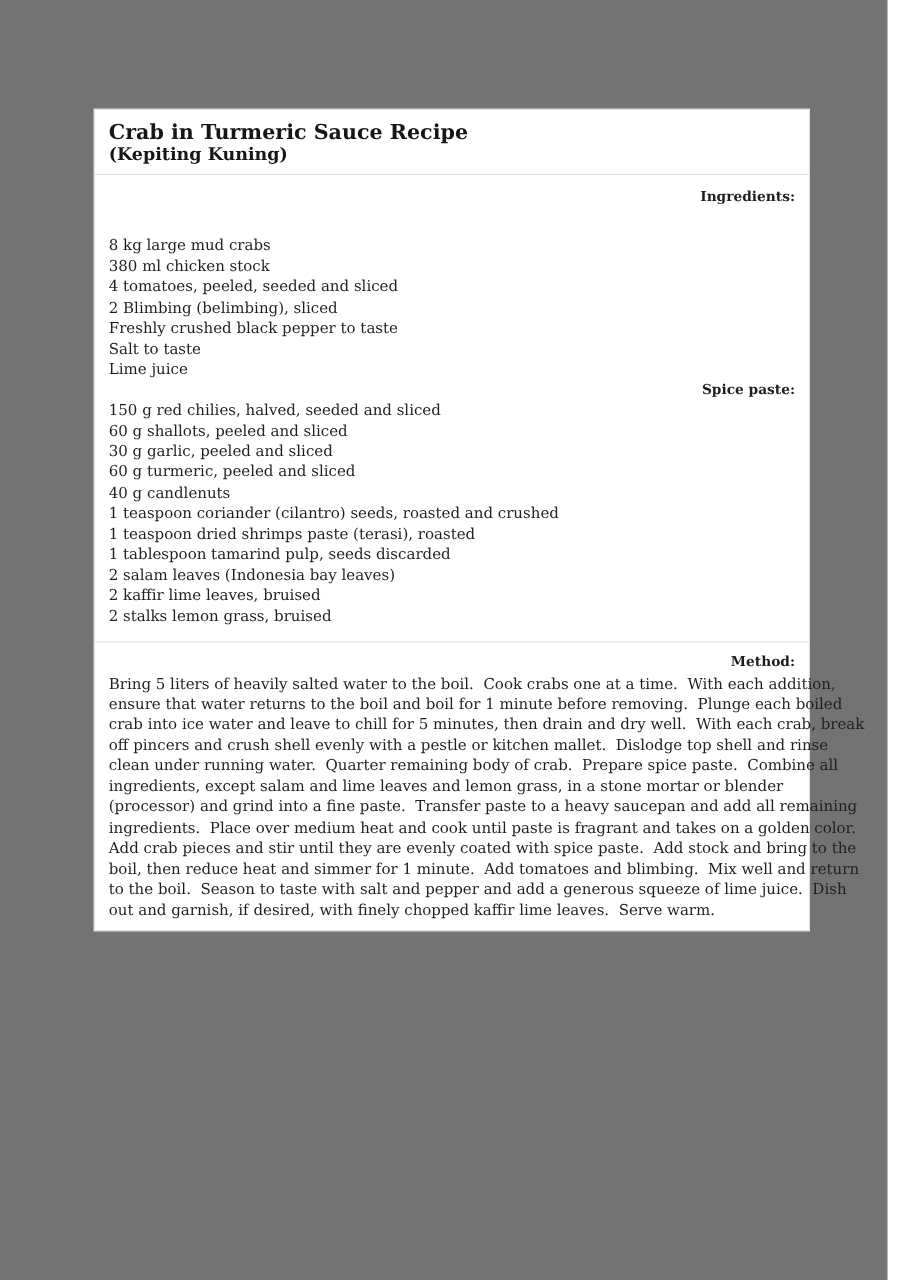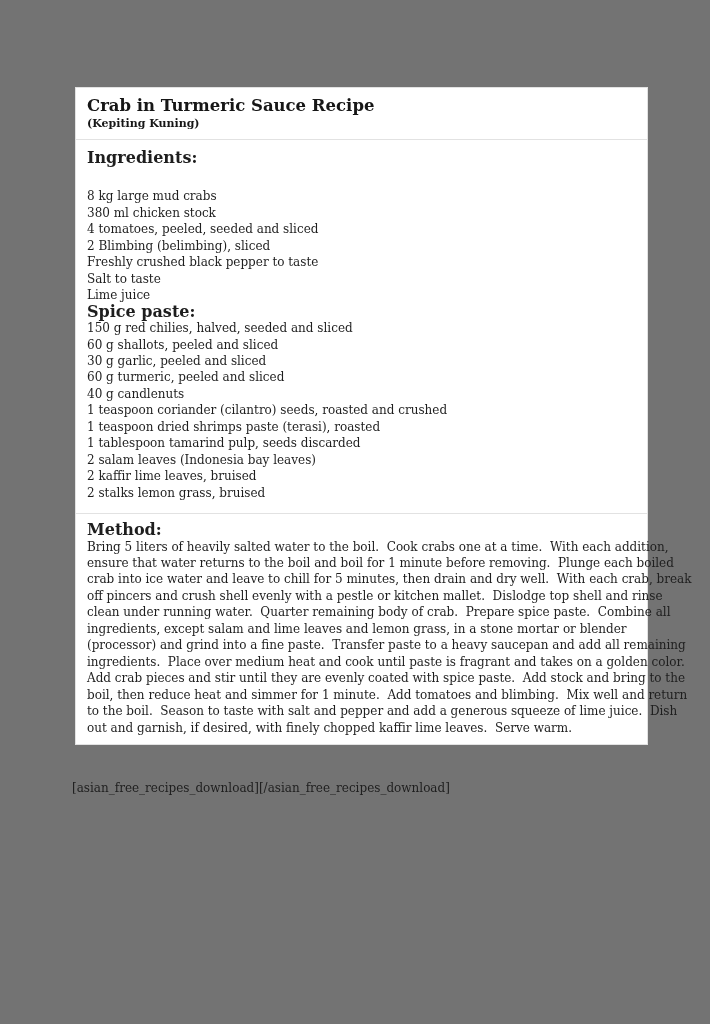--- a/index.html
+++ b/index.html
@@ -27,30 +27,31 @@
   .section { padding: 10px 11px 12px; }
   .section + .section { border-top: 1px solid #e2e2e2; }
   .header-section { padding: 7px 11px 8px; }
   .recipe-title {
     font-size: 16.5px;
     font-weight: bold;
     line-height: 21px;
     color: #161616;
   }
   .recipe-subtitle {
-    font-size: 11px;
+    font-size: 14px;
     font-weight: bold;
     line-height: 14px;
     margin-top: 1px;
     color: #161616;
   }
   .bold-line {
-    font-size: 16px;
+    font-size: 11px;
     line-height: 16.45px;
     font-weight: bold;
+    text-align: right;
   }
   .blank-line { height: 22px; }
   .ingredients-section { padding: 10px 11px 12px; }
   .method-section { padding: 8px 11px 8px; }
   .method-lines div {
     font-size: 12px;
     line-height: 16.45px;
     white-space: pre;
   }
   .ing-list div {
@@ -121,15 +122,14 @@
           <div>ingredients.  Place over medium heat and cook until paste is fragrant and takes on a golden color.</div>
           <div>Add crab pieces and stir until they are evenly coated with spice paste.  Add stock and bring to the</div>
           <div>boil, then reduce heat and simmer for 1 minute.  Add tomatoes and blimbing.  Mix well and return</div>
           <div>to the boil.  Season to taste with salt and pepper and add a generous squeeze of lime juice.  Dish</div>
           <div>out and garnish, if desired, with finely chopped kaffir lime leaves.  Serve warm.</div>
         </div>
     </div>
 
   </div>
 
-  <div class="footer-shortcode">[asian_free_recipes_download][/asian_free_recipes_download]</div>
 
 </div>
 
 </body></html>

